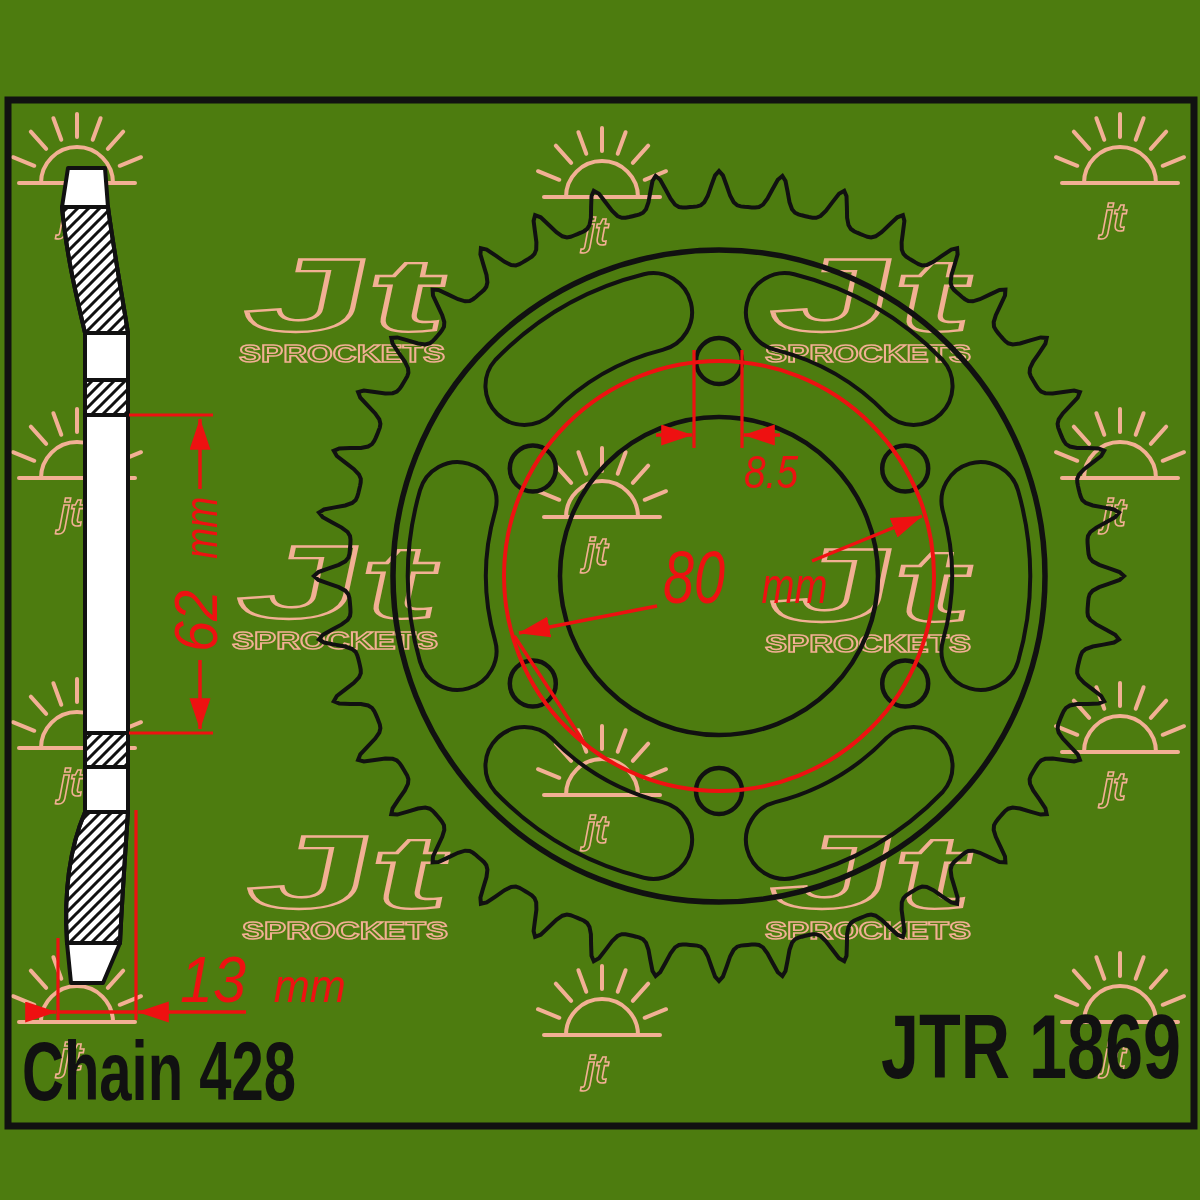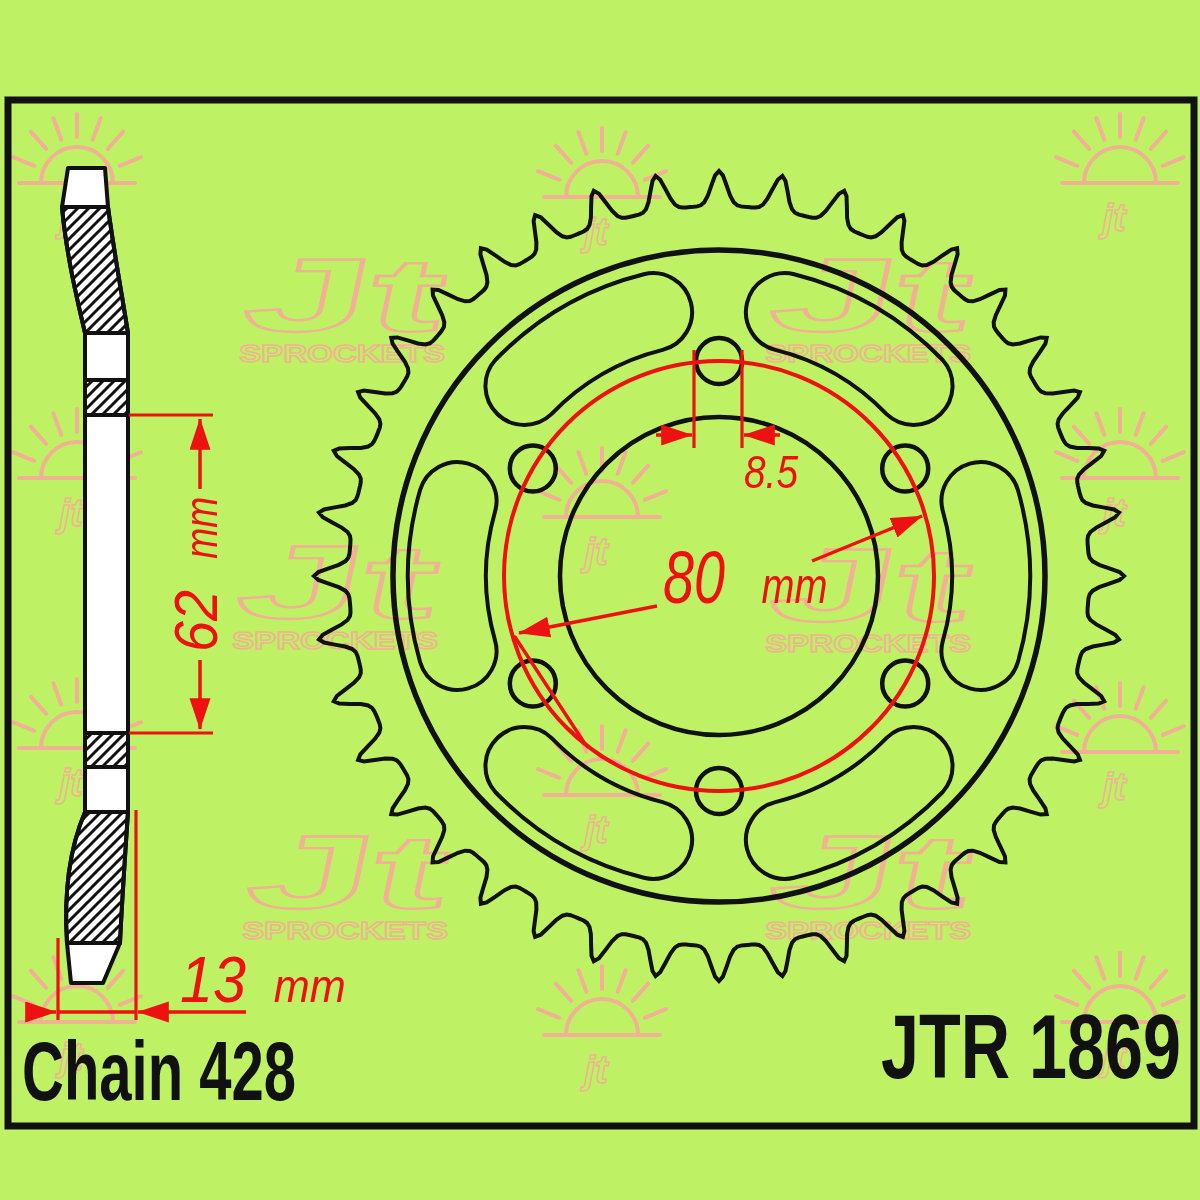--- a/index.html
+++ b/index.html
@@ -1,17 +1,17 @@
 <!DOCTYPE html>
 <html><head>
 <meta charset="utf-8">
 <style>
   html,body{margin:0;padding:0;background:#ffffff;}
   body{font-family:"Liberation Sans", sans-serif;}
-  .stage{width:1200px;height:1200px;position:relative;background:#bef264;}
+  .stage{width:1200px;height:1200px;position:relative;background:#4d7c0f;}
   svg{display:block;}
   text{user-select:none;}
 </style>
 </head>
 <body>
 
 <div class="stage">
 <svg id="tech-svg" width="1200" height="1200" viewBox="0 0 1200 1200">
 
   <defs>

